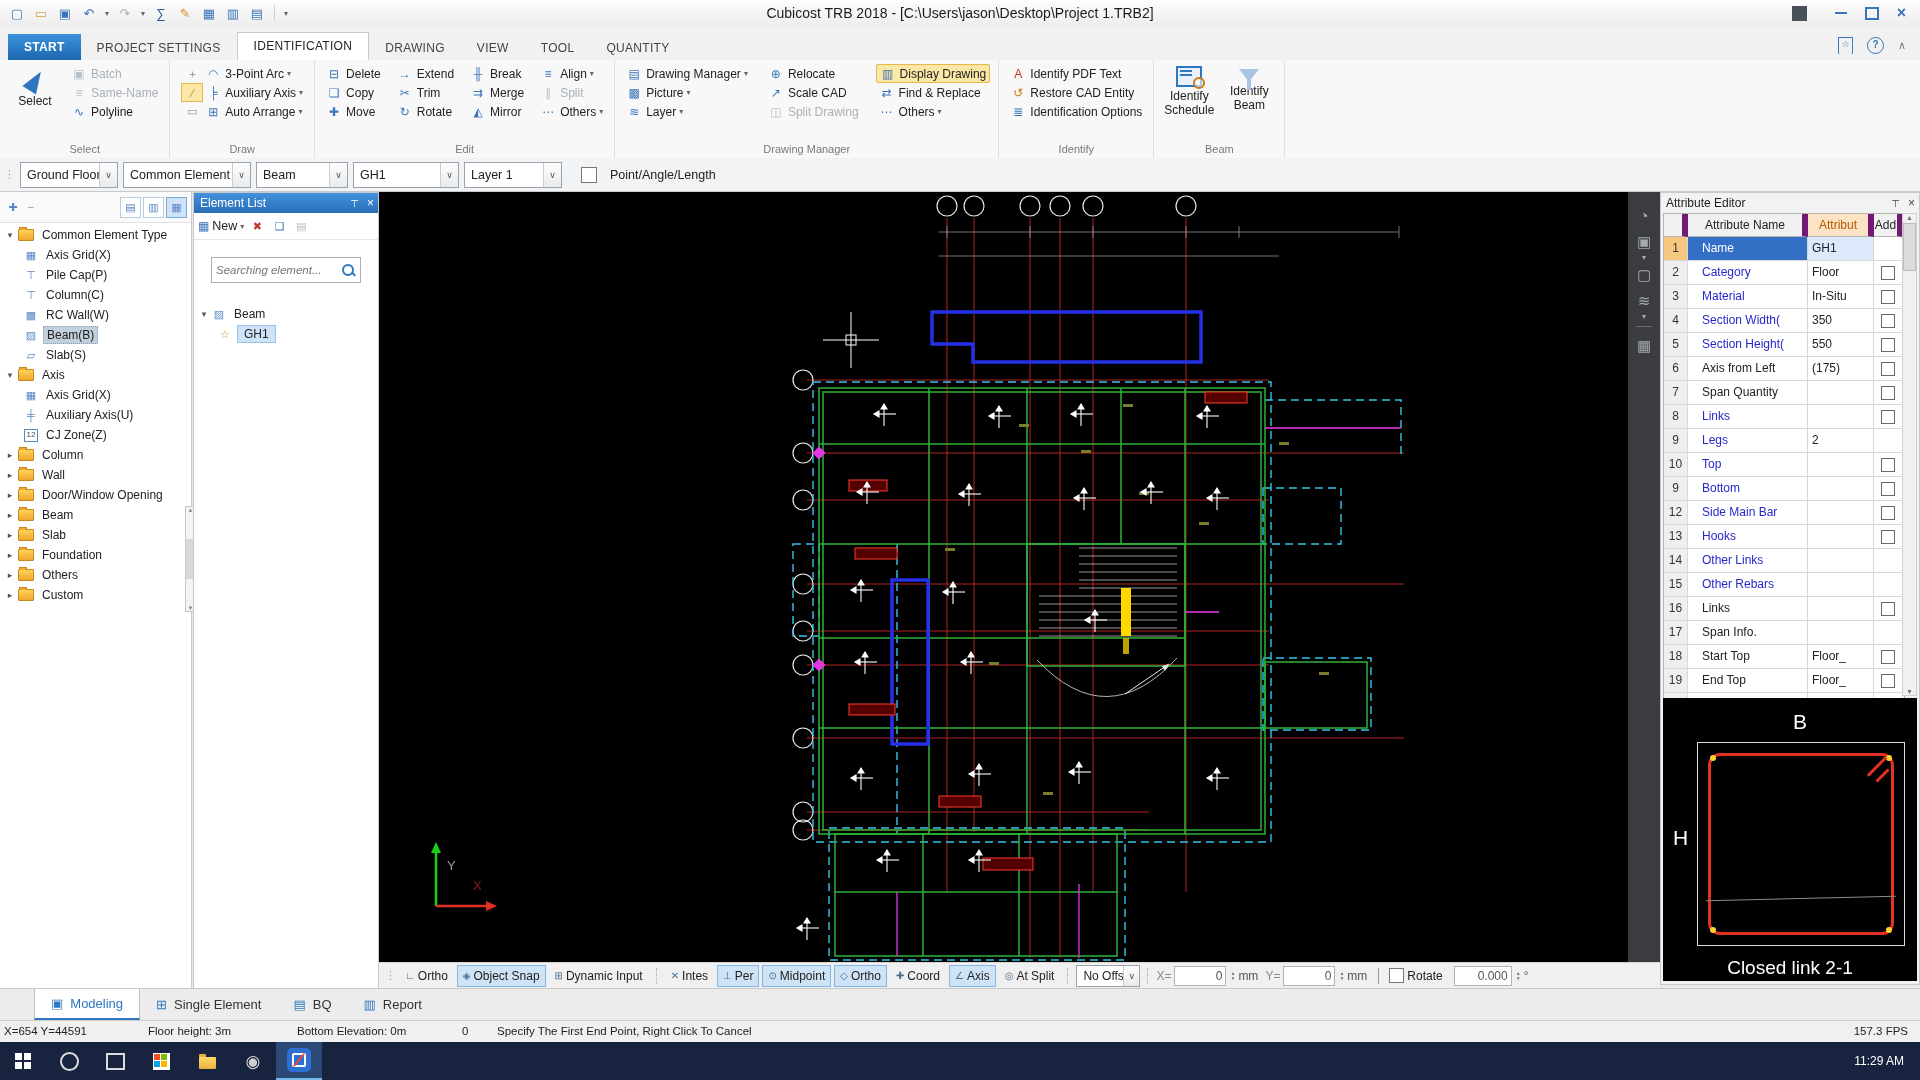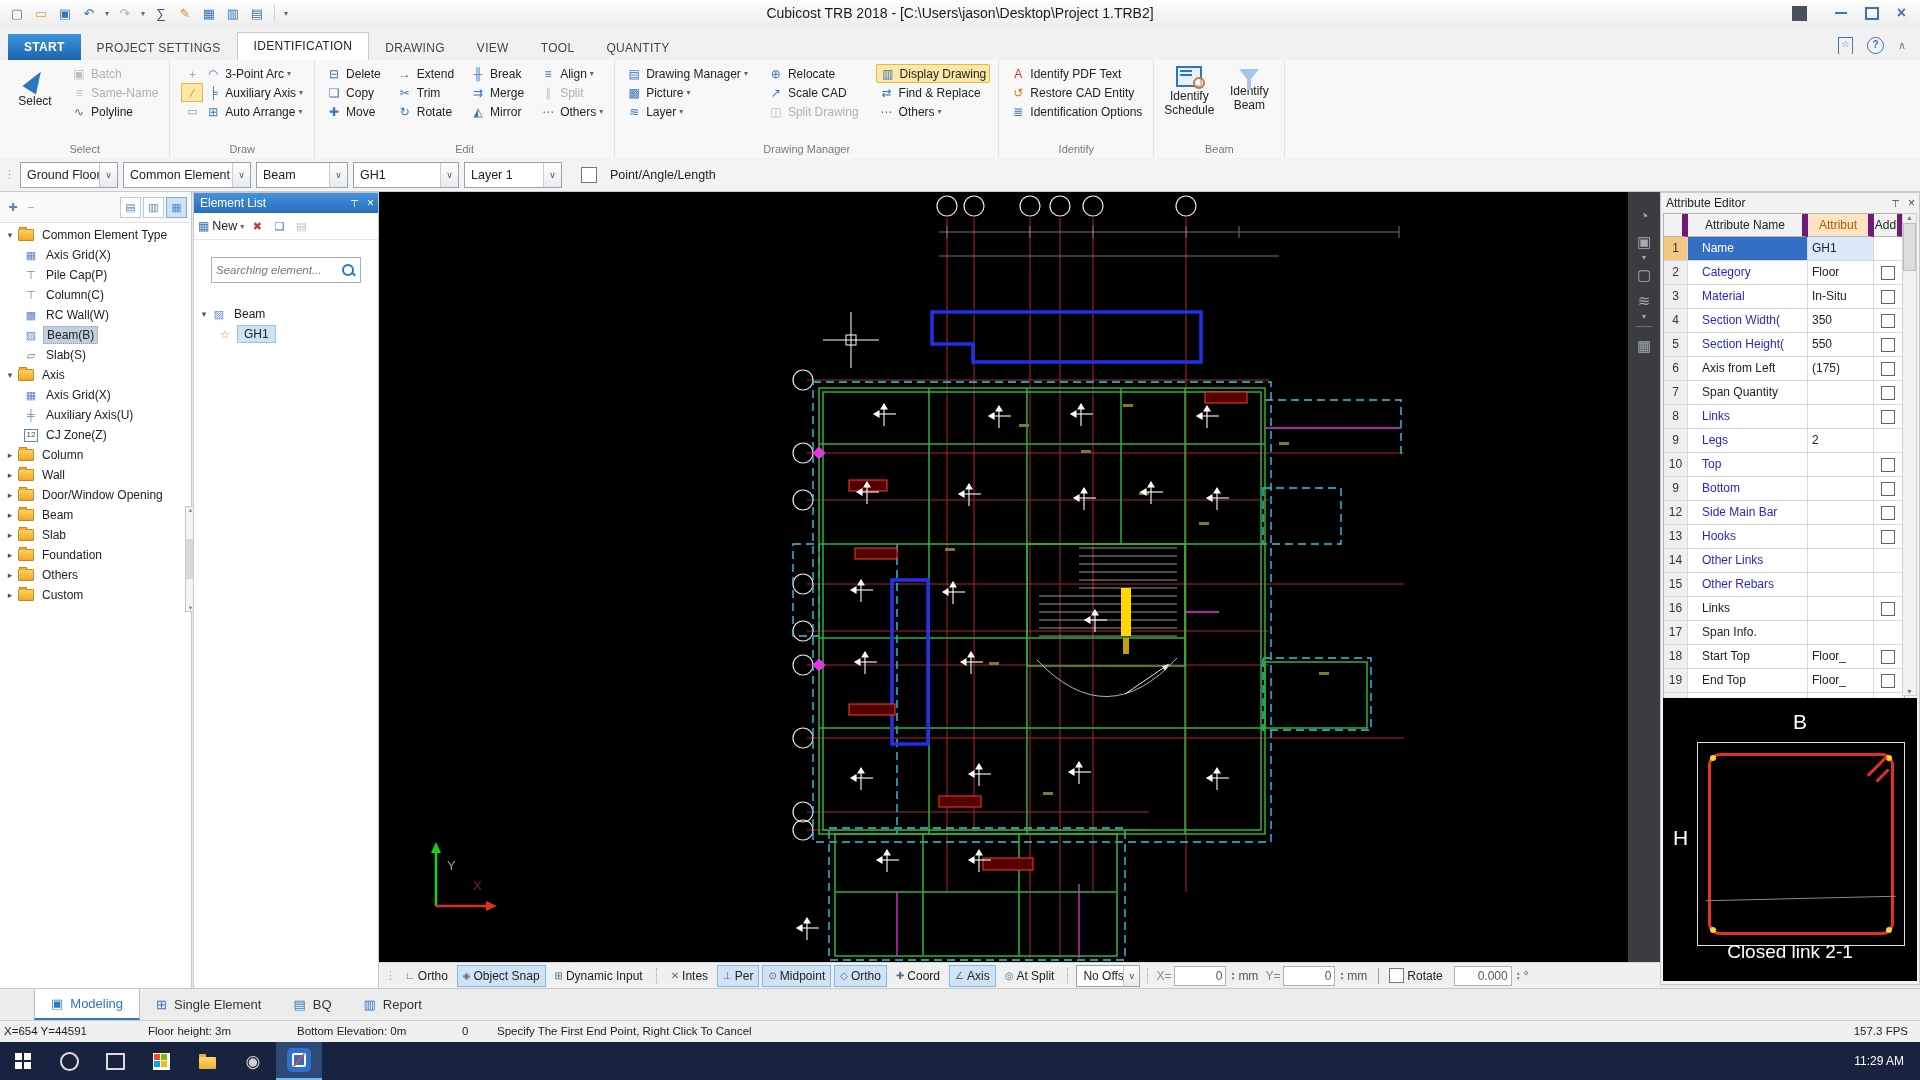--- a/index.html
+++ b/index.html
@@ -164,21 +164,21 @@
 
   
   .preview{position:absolute;left:2px;right:2px;top:505px;bottom:3px;background:#000;}
   .pv-b{position:absolute;left:34px;top:12px;width:206px;text-align:center;color:#fff;font-size:21px;}
   .pv-h{position:absolute;left:10px;top:128px;color:#fff;font-size:21px;}
   .pv-frame{position:absolute;left:34px;top:44px;width:206px;height:202px;border:1px solid #ddd;}
   .pv-link{position:absolute;left:10px;top:10px;right:10px;bottom:10px;border:3px solid #e33222;border-radius:12px;}
   .pv-dot{position:absolute;width:6px;height:6px;border-radius:50%;background:#ffd22e;}
   .pv-hook{position:absolute;border-top:3px solid #e33222;transform:rotate(-45deg);}
   .pv-wire{position:absolute;left:8px;right:8px;bottom:46px;border-top:1px solid #8a8a8a;transform:rotate(-1.4deg);}
-  .pv-cap{position:absolute;left:0;right:0;bottom:18px;text-align:center;color:#fff;font-size:19px;}
+  .pv-cap{position:absolute;left:0;right:0;bottom:2px;text-align:center;color:#fff;font-size:19px;}
 
   
   .snapbar{position:absolute;left:379px;top:962px;width:1281px;height:26px;background:#f0f0f0;border-top:1px solid #d5d5d5;
     display:flex;align-items:center;gap:3px;padding-left:6px;box-sizing:border-box;font-size:12px;}
   .stg{display:flex;align-items:center;gap:3px;height:20px;padding:0 5px;border:1px solid transparent;}
   .stg .sic{font-size:10px;color:#4a6e8f;}
   .stg.on{background:#cfe3f7;border-color:#86b7e4;}
   .ssep{width:1px;height:16px;border-left:1px dotted #aaa;margin:0 4px;}
   .numbox{height:18px;background:#fff;border:1px solid #b0b0b0;display:flex;align-items:center;justify-content:flex-end;
      padding:0 3px;color:#555;}

